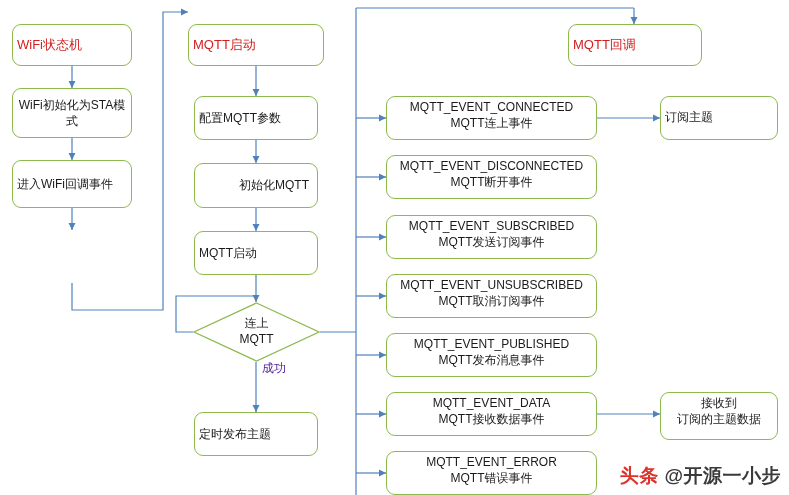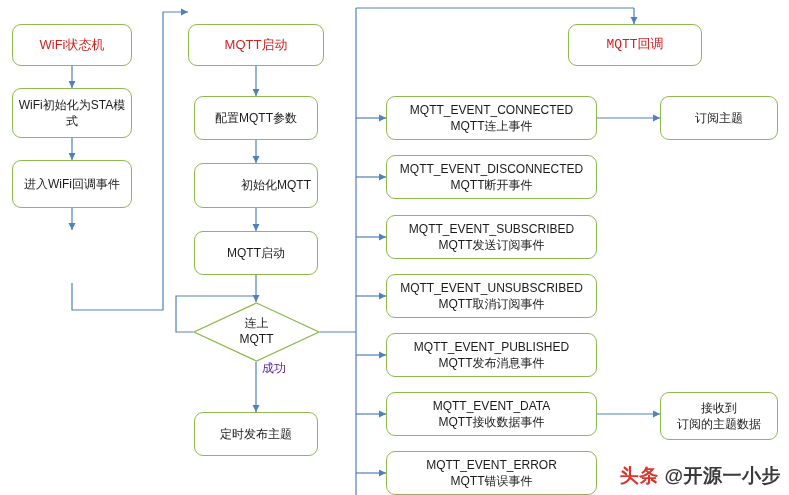--- a/index.html
+++ b/index.html
@@ -13,21 +13,21 @@
   #canvas{position:absolute;left:0;top:0;width:789px;height:495px;}
   svg.lines{position:absolute;left:0;top:0;width:789px;height:495px;pointer-events:none;}
   .node{
     position:absolute;
     box-sizing:border-box;
     border:1px solid #8db94f;
     border-radius:9px;
     background:#ffffff;
     display:flex;
     align-items:center;
-    justify-content:center;
+    justify-content:flex-start;
     text-align:center;
     line-height:1.35;
     color:#1a1a1a;
     font-size:12px;
     padding:2px 4px;
   }
   .node.title{color:#d21f1f;font-size:13px;}
   .node .l1,.node .l2{display:block;white-space:nowrap;}
   .diamond{
     position:absolute;
@@ -147,21 +147,21 @@
       <span>MQTT</span>
     </div>
   </div>
 
   <div class="edgelabel" style="left:262px;top:360px;">成功</div>
 
   <div class="node" style="left:194px;top:412px;width:124px;height:44px;">
     <span>定时发布主题</span>
   </div>
 
-  <div class="node title" style="left:568px;top:24px;width:134px;height:42px;font-family:Liberation Mono, monospace;">
+  <div class="node title" style="left:568px;top:24px;width:134px;height:42px;">
     <span>MQTT回调</span>
   </div>
 
   <div class="node" style="left:386px;top:96px;width:211px;height:44px;flex-direction:column;">
     <span class="l1">MQTT_EVENT_CONNECTED</span>
     <span class="l2">MQTT连上事件</span>
   </div>
 
   <div class="node" style="left:386px;top:155px;width:211px;height:44px;flex-direction:column;">
     <span class="l1">MQTT_EVENT_DISCONNECTED</span>
@@ -186,21 +186,21 @@
   <div class="node" style="left:386px;top:392px;width:211px;height:44px;flex-direction:column;">
     <span class="l1">MQTT_EVENT_DATA</span>
     <span class="l2">MQTT接收数据事件</span>
   </div>
 
   <div class="node" style="left:386px;top:451px;width:211px;height:44px;flex-direction:column;">
     <span class="l1">MQTT_EVENT_ERROR</span>
     <span class="l2">MQTT错误事件</span>
   </div>
 
-  <div class="node" style="left:660px;top:96px;width:118px;height:44px;">
+  <div class="node" style="left:660px;top:96px;width:118px;height:44px;font-family:Liberation Mono, monospace;">
     <span>订阅主题</span>
   </div>
 
   <div class="node" style="left:660px;top:392px;width:118px;height:48px;flex-direction:column;">
     <span class="l1">接收到</span>
     <span class="l2">订阅的主题数据</span>
   </div>
 
   <div class="watermark">
     <span class="wm-logo">头条</span>

